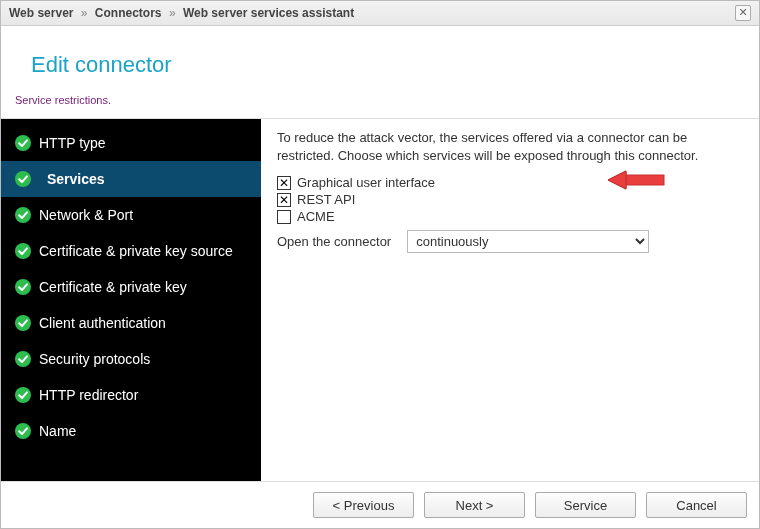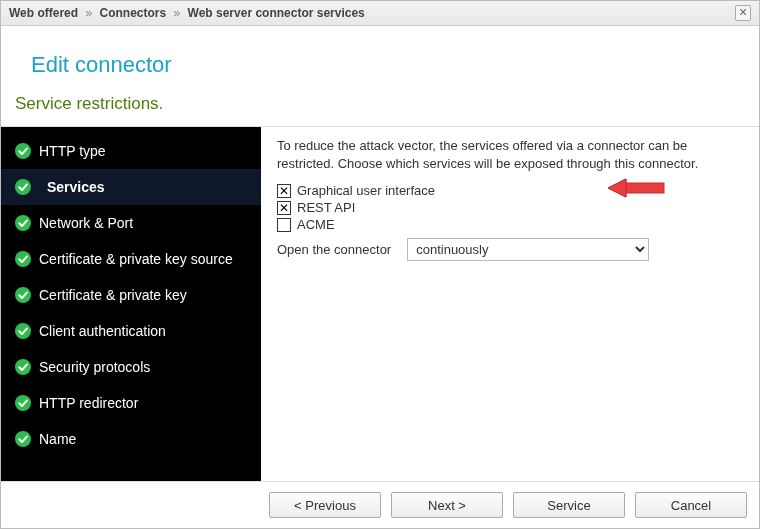--- a/index.html
+++ b/index.html
@@ -46,22 +46,22 @@
   .header {
     padding: 10px 14px 8px 14px;
   }
   .header h1 {
     margin: 16px;
     font-size: 22px;
     font-weight: normal;
     color: #1aa3c7;
   }
   .header .subtitle {
-    font-size: 17px;
-    color: #4d7c0f;
+    font-size: 11px;
+    color: #701a75;
   }
   .divider {
     height: 1px;
     background: #ddd;
     margin: 4px 0 0 0;
   }
   .body {
     flex: 1 1 auto;
     display: flex;
     overflow: hidden;
@@ -75,21 +75,21 @@
   }
   .side-item {
     display: flex;
     align-items: center;
     gap: 8px;
     padding: 10px 14px;
     cursor: pointer;
     font-size: 14px;
   }
   .side-item.active {
-    background: #0f172a;
+    background: #0c4a6e;
     font-weight: bold;
     gap: 16px;
   }
   .check-icon {
     width: 16px; height: 16px;
     flex: 0 0 16px;
   }
   .check-icon svg { width: 16px; height: 16px; display: block; }
   .content {
     flex: 1;
@@ -143,42 +143,42 @@
   }
   .footer {
     border-top: 1px solid #ddd;
     padding: 10px 12px;
     display: flex;
     justify-content: flex-end;
     gap: 10px;
     background: #fff;
   }
   .footer button {
-    width: 112px;
+    width: 101px;
     height: 26px;
     border: 1px solid #aaa;
     background: linear-gradient(#fdfdfd, #ededed);
     font-size: 13px;
     color: #333;
     cursor: pointer;
     border-radius: 2px;
   }
 </style>
 </head>
 <body>
 
 <div class="window">
 
   <div class="breadcrumb-bar">
     <div class="crumbs">
-      <strong>Web offered</strong>
+      <strong>Web server</strong>
       <span class="sep">»</span>
       <strong>Connectors</strong>
       <span class="sep">»</span>
-      <strong>Web server connector services</strong>
+      <strong>Web server services assistant</strong>
     </div>
     <div class="close-btn">
       <span>✕</span>
     </div>
   </div>
 
   <div class="header">
     <h1>Edit connector</h1>
     <div class="subtitle">Service restrictions.</div>
   </div>

